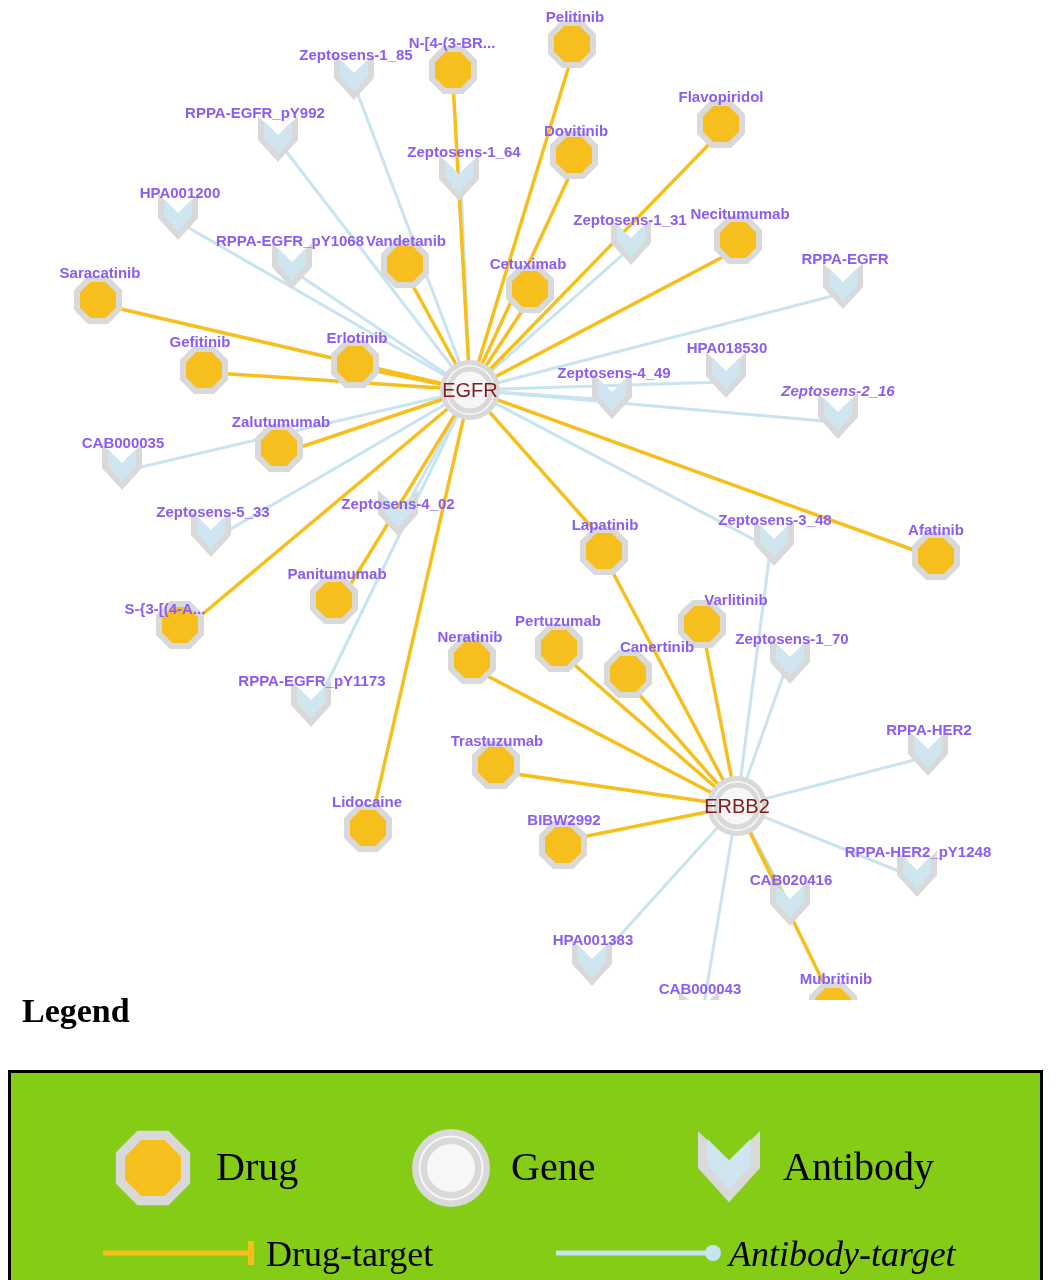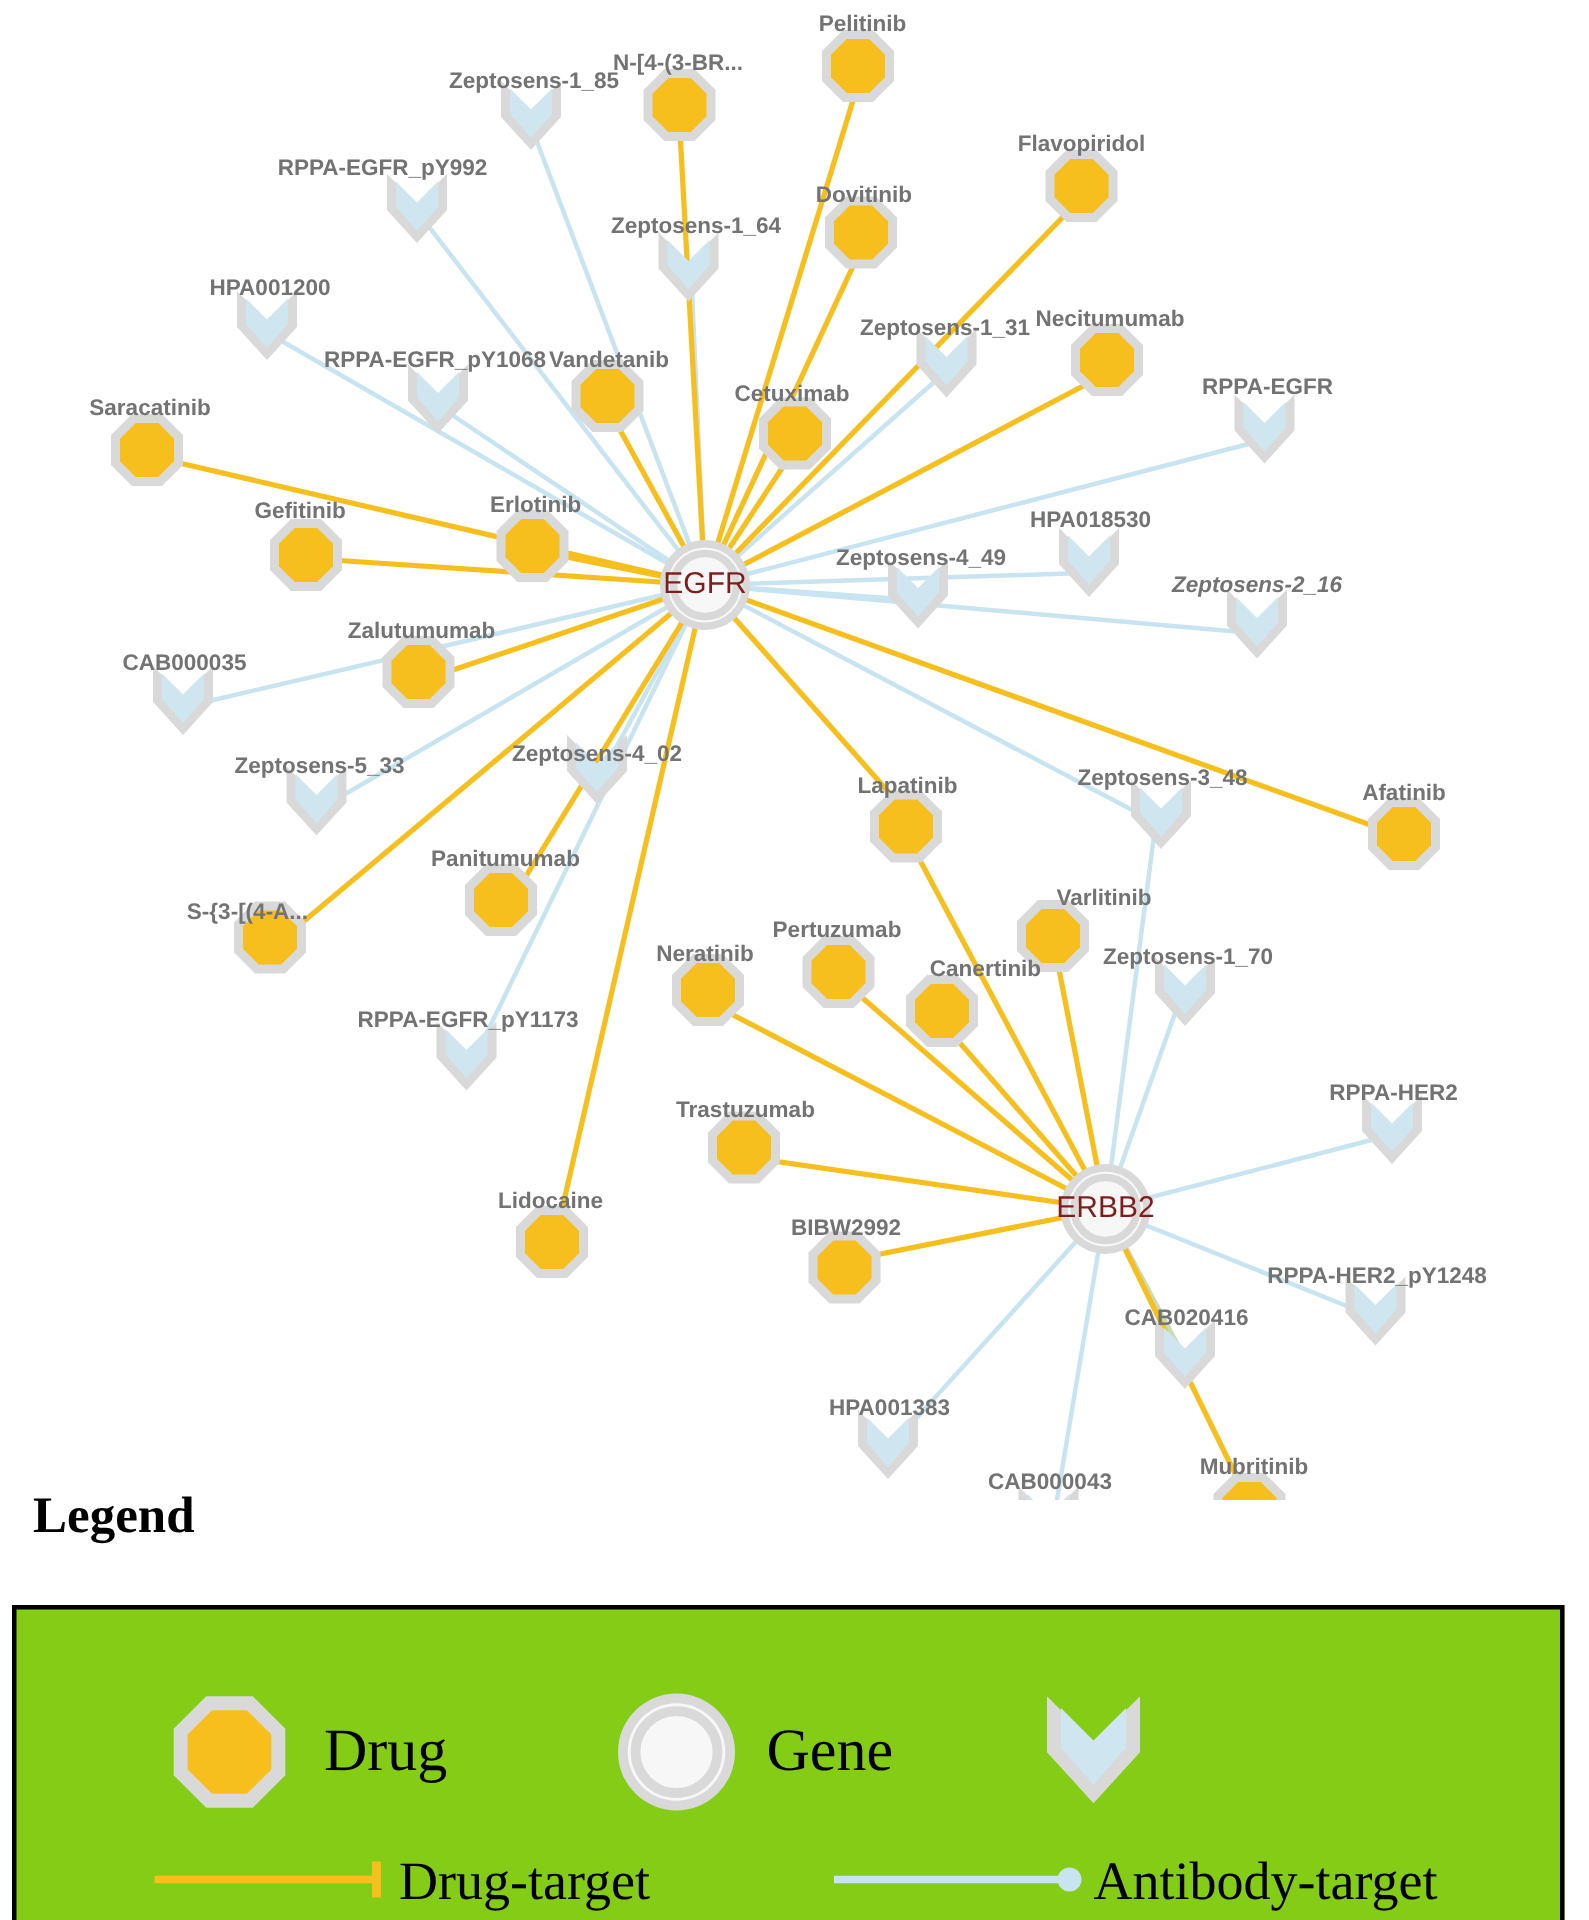--- a/index.html
+++ b/index.html
@@ -19,21 +19,21 @@
     left: 0;
     top: 0;
     width: 1059px;
     height: 1000px;
   }
   .node-label {
     position: absolute;
     font-family: "Liberation Sans", sans-serif;
     font-weight: bold;
     font-size: 15px;
-    color: #737373;
+    color: #8b5cf6;
     white-space: nowrap;
     transform: translate(-50%, -50%);
     pointer-events: none;
   }
   .gene-label {
     font-size: 20px;
     font-weight: normal;
     color: #7f1d1d;
   }
   #legend-title {
@@ -280,15 +280,16 @@
       <line x1="240" y1="168" x2="240" y2="192" stroke="#F7BF1E" stroke-width="6"></line>
     </g>
 
     <g>
       <line x1="545" y1="180" x2="700" y2="180" stroke="#C8E4F0" stroke-width="5"></line>
       <circle cx="702" cy="180" r="8" fill="#C8E4F0"></circle>
     </g>
   </svg>
   <div class="legend-item-label" style="left:205px;top:70px;">Drug</div>
   <div class="legend-item-label" style="left:500px;top:70px;">Gene</div>
+  <div class="legend-item-label" style="left:772px;top:70px;">Antibody</div>
   <div class="legend-edge-label" style="left:255px;top:160px;">Drug-target</div>
-  <div class="legend-edge-label" style="left:718px;top:160px;">Antibody-target</div>
+  <div class="legend-edge-label" style="left:718px;top:160px;font-style:italic;">Antibody-target</div>
 </div>
 
 </body></html>

